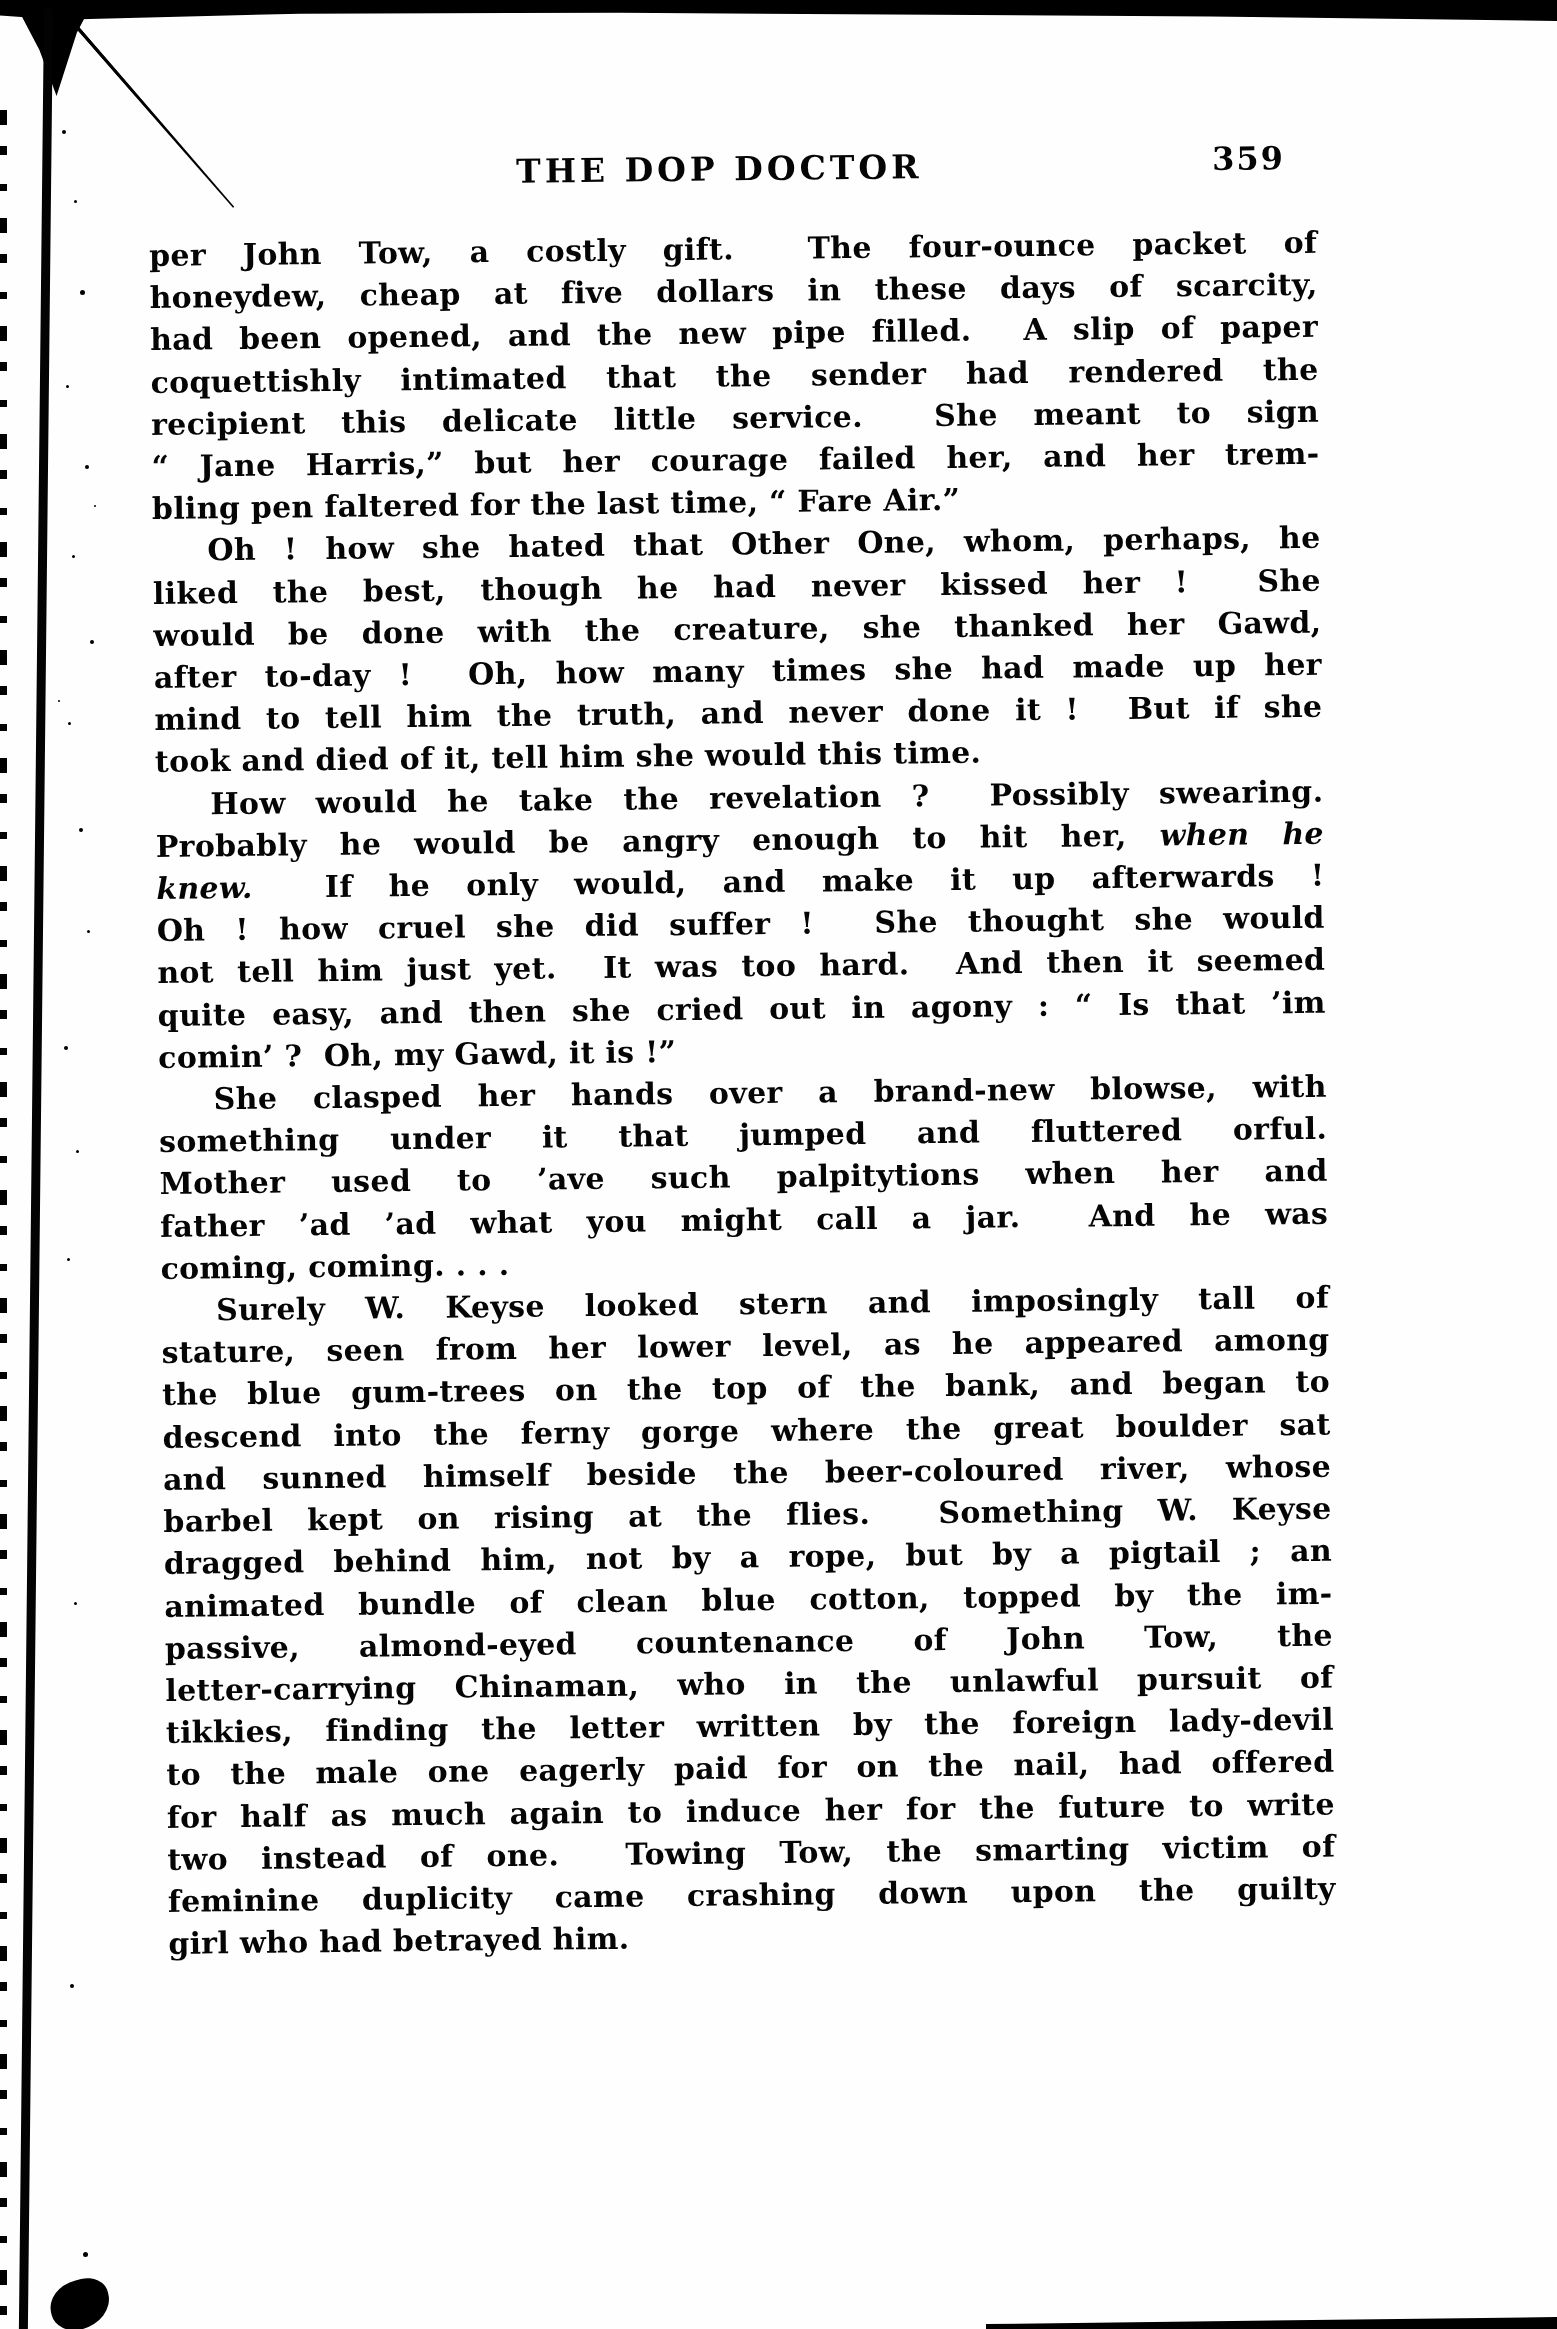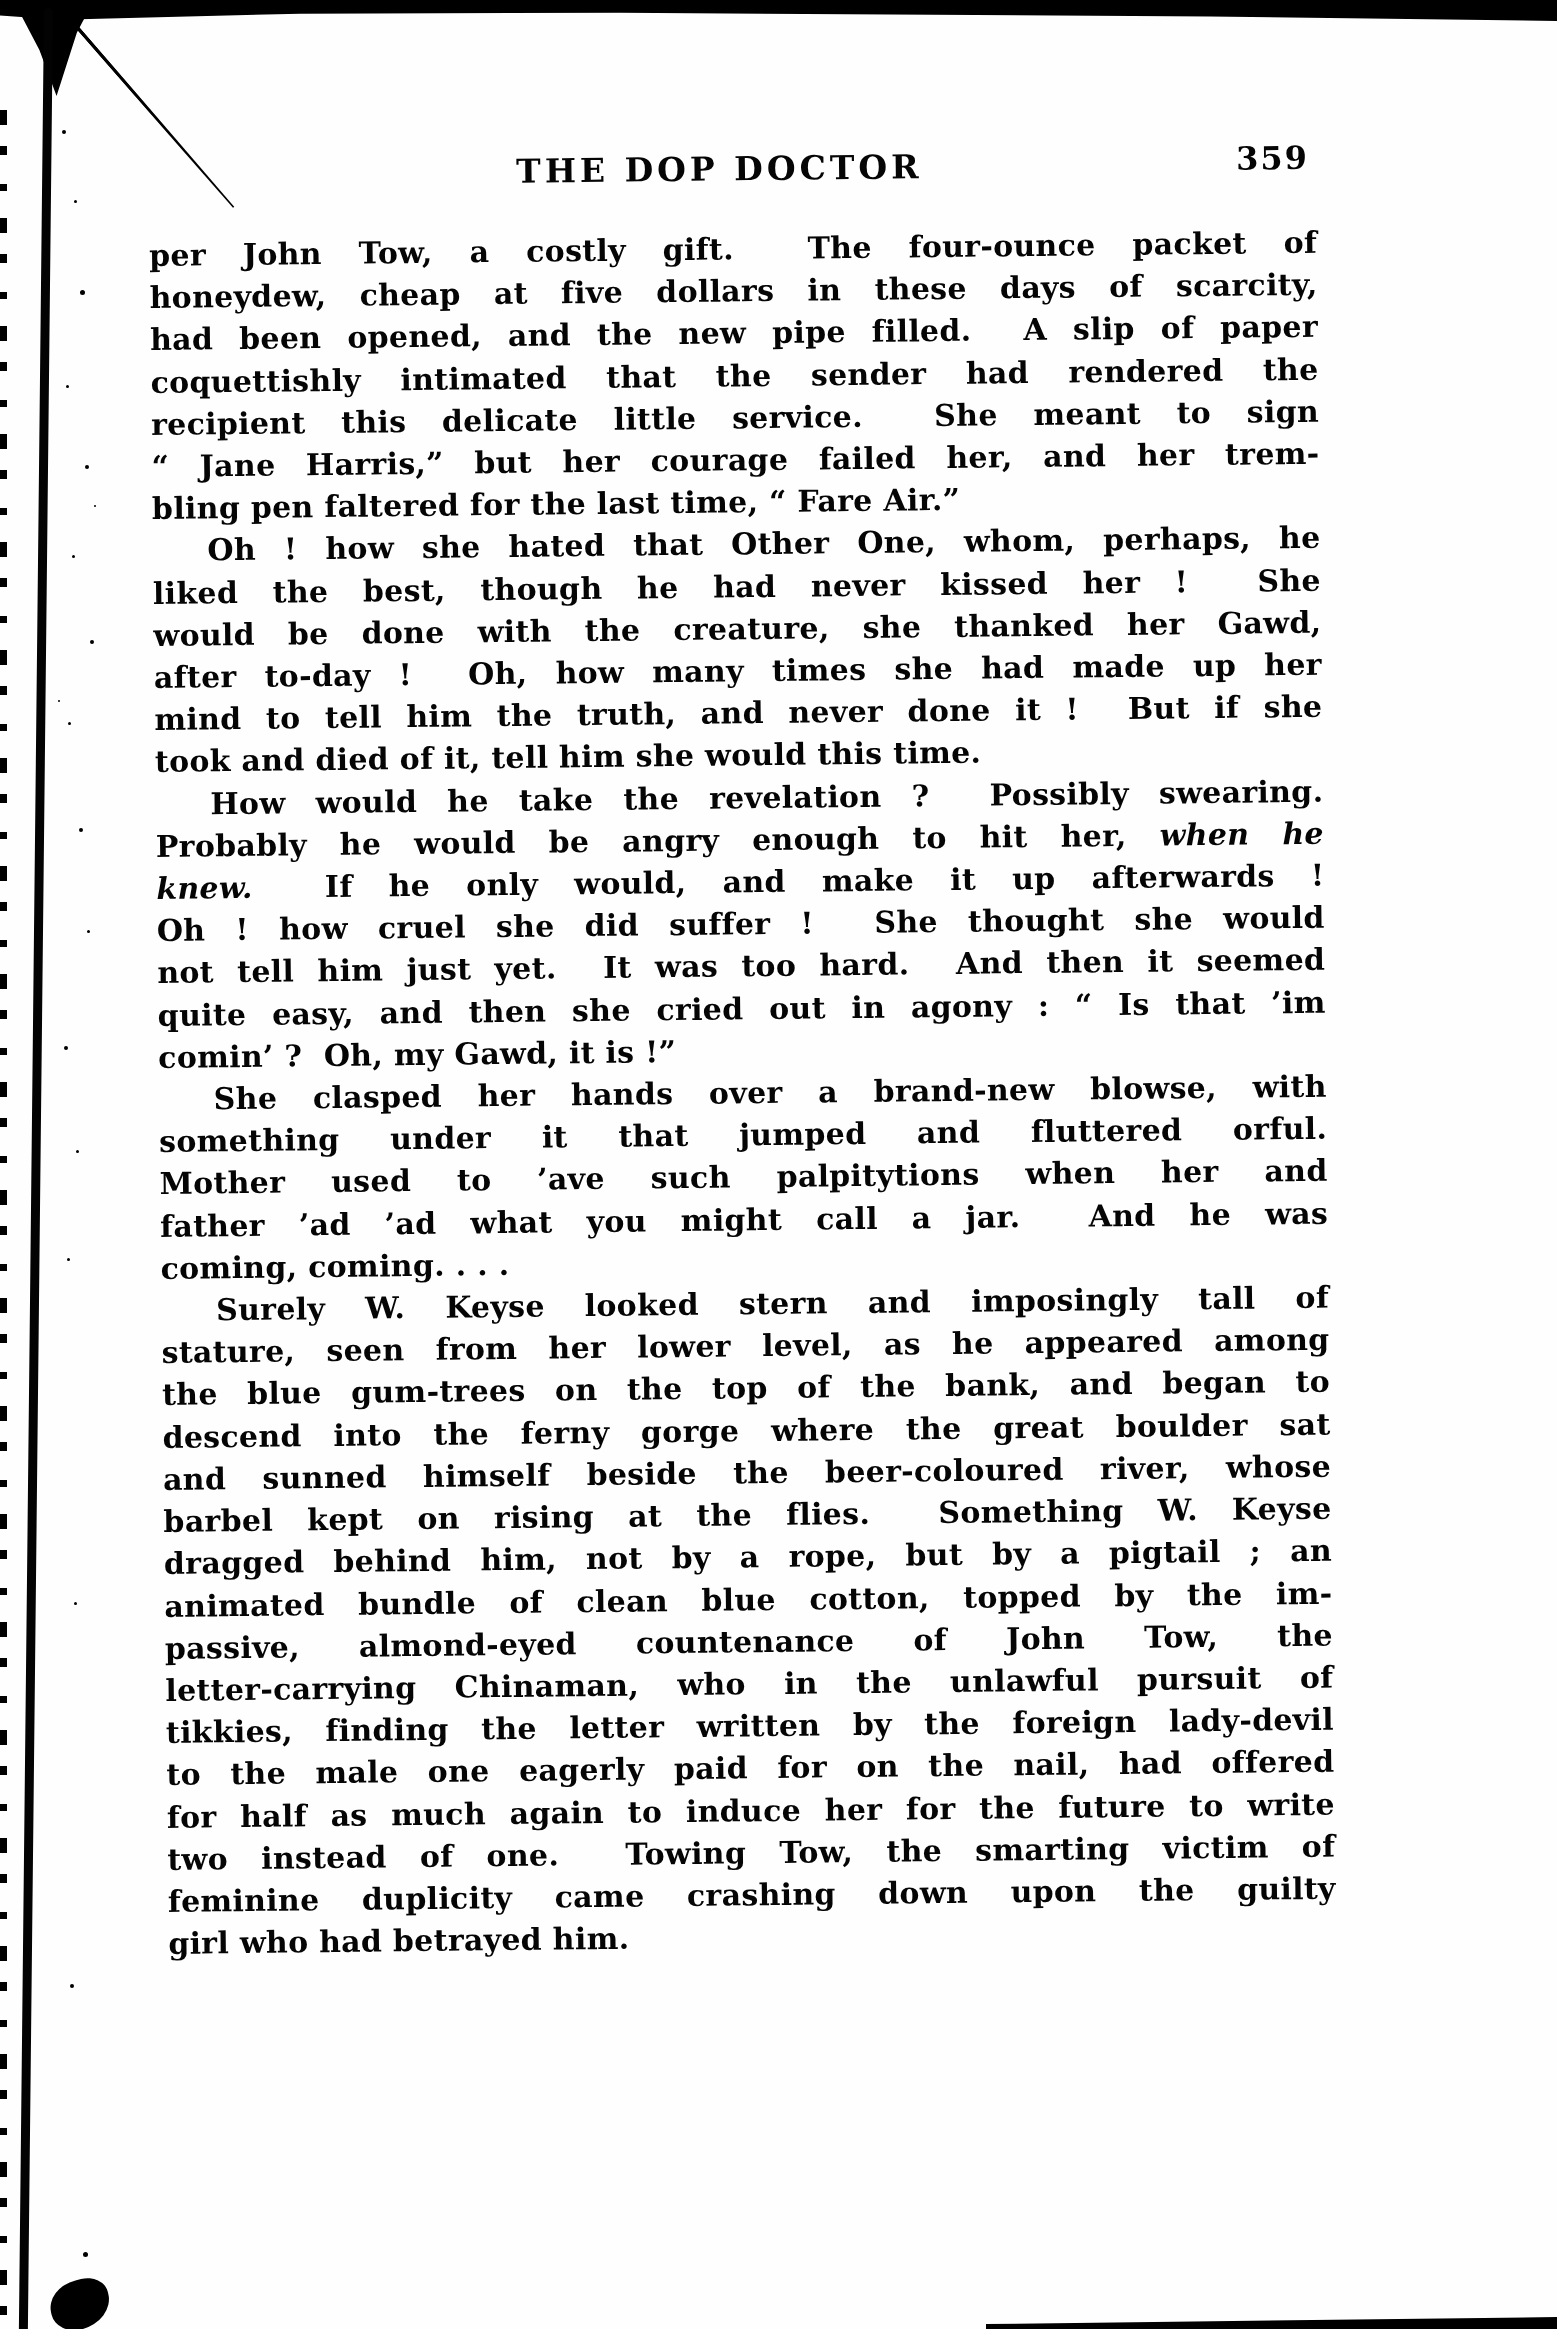--- a/index.html
+++ b/index.html
@@ -49,21 +49,21 @@
   .content{
     position:absolute;left:148px;top:156px;width:1168px;
     transform:rotate(-0.65deg);transform-origin:0 0;
   }
   .header-row{position:relative;height:46px;}
   .running-header{
     position:absolute;left:368px;top:0;
     font-size:33px;font-weight:700;letter-spacing:4px;white-space:nowrap;
   }
   .page-number{
-    position:absolute;left:1088px;top:-4px;
+    position:absolute;left:1064px;top:-4px;
     font-size:32px;font-weight:700;letter-spacing:2px;
   }
   .text-block{
     margin-top:33px;
     font-size:30px;font-weight:700;line-height:42.2px;letter-spacing:0.3px;
   }
   .line{
     text-align:justify;text-align-last:justify;
   }
   .line.end{text-align-last:left;}

